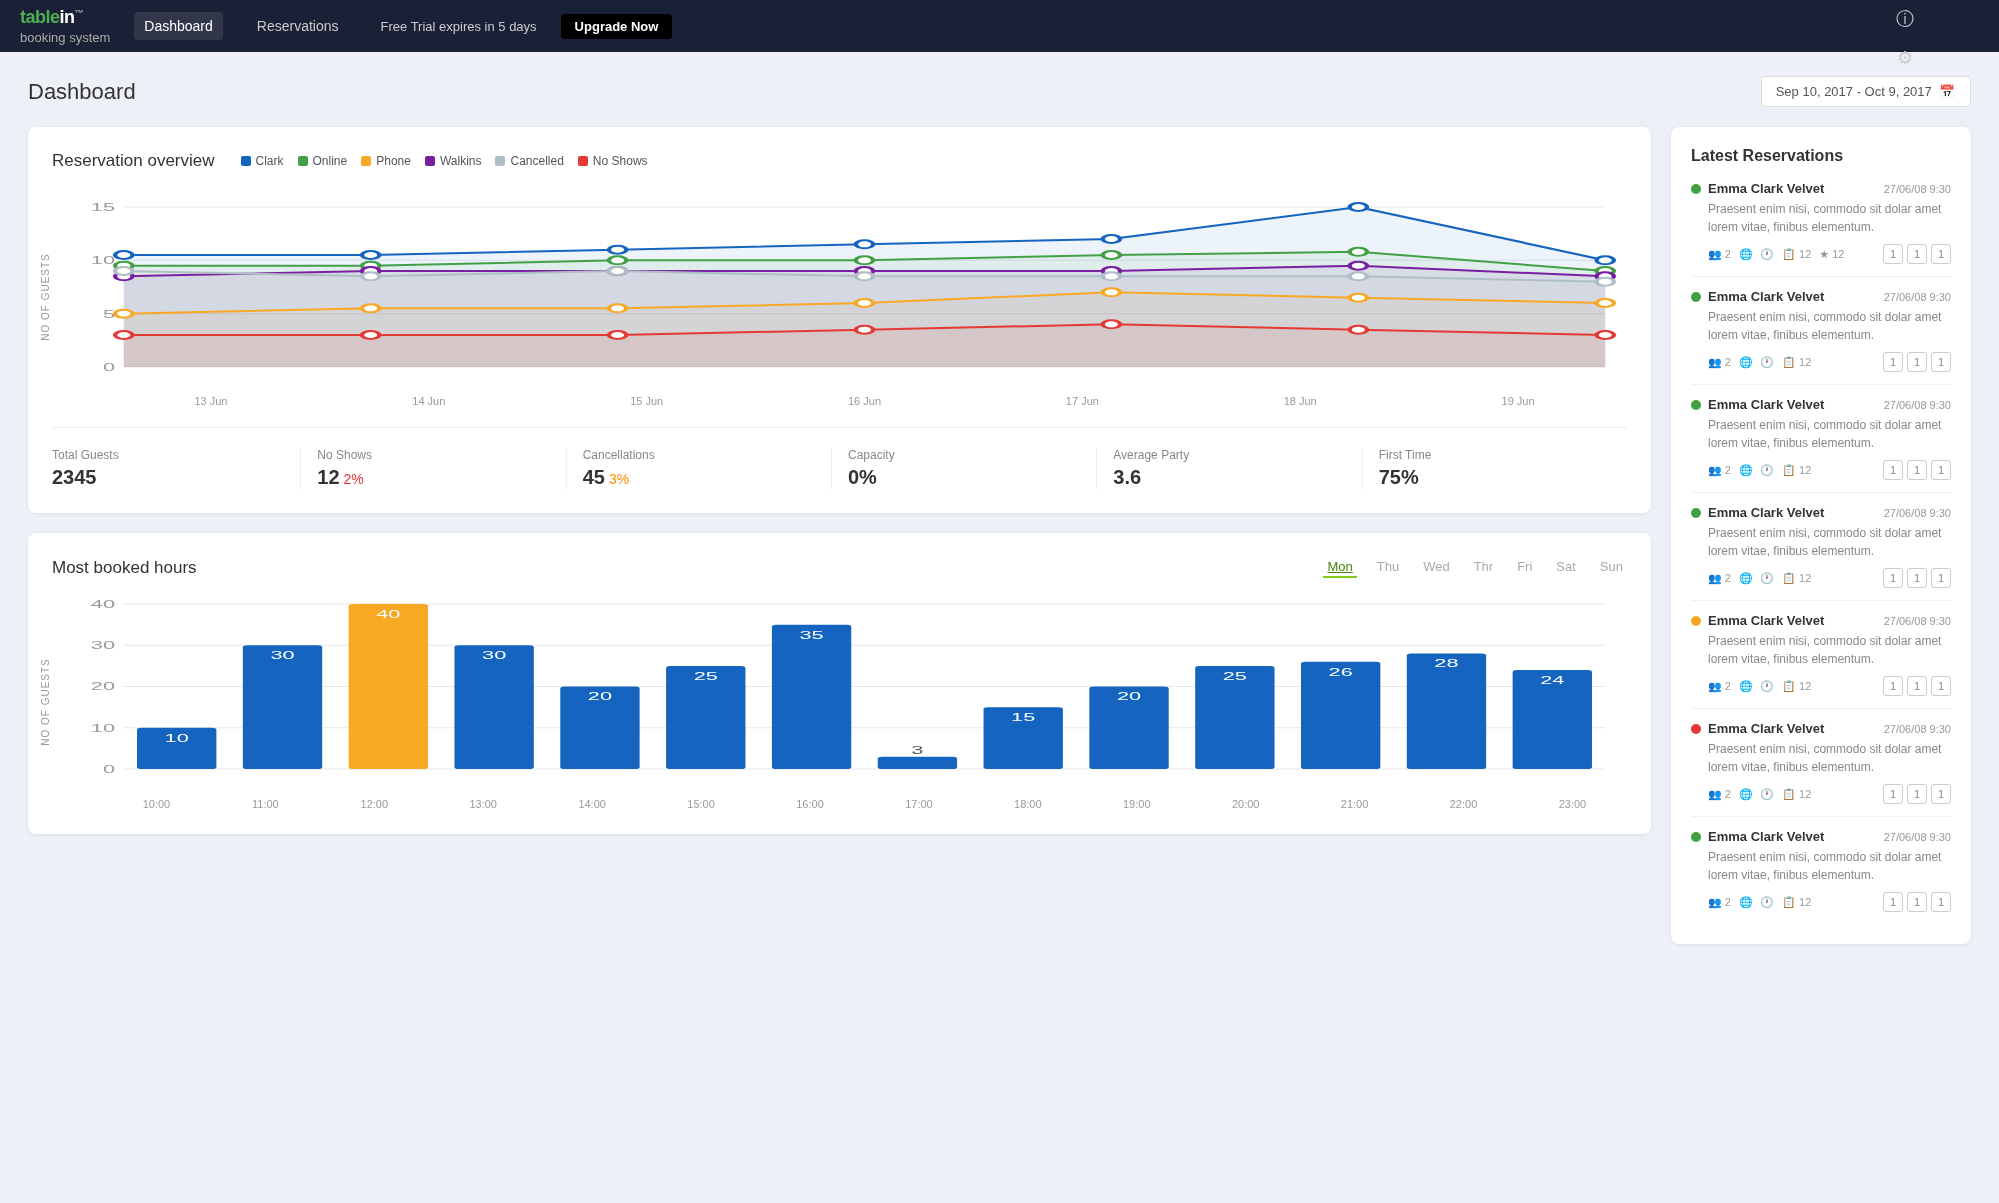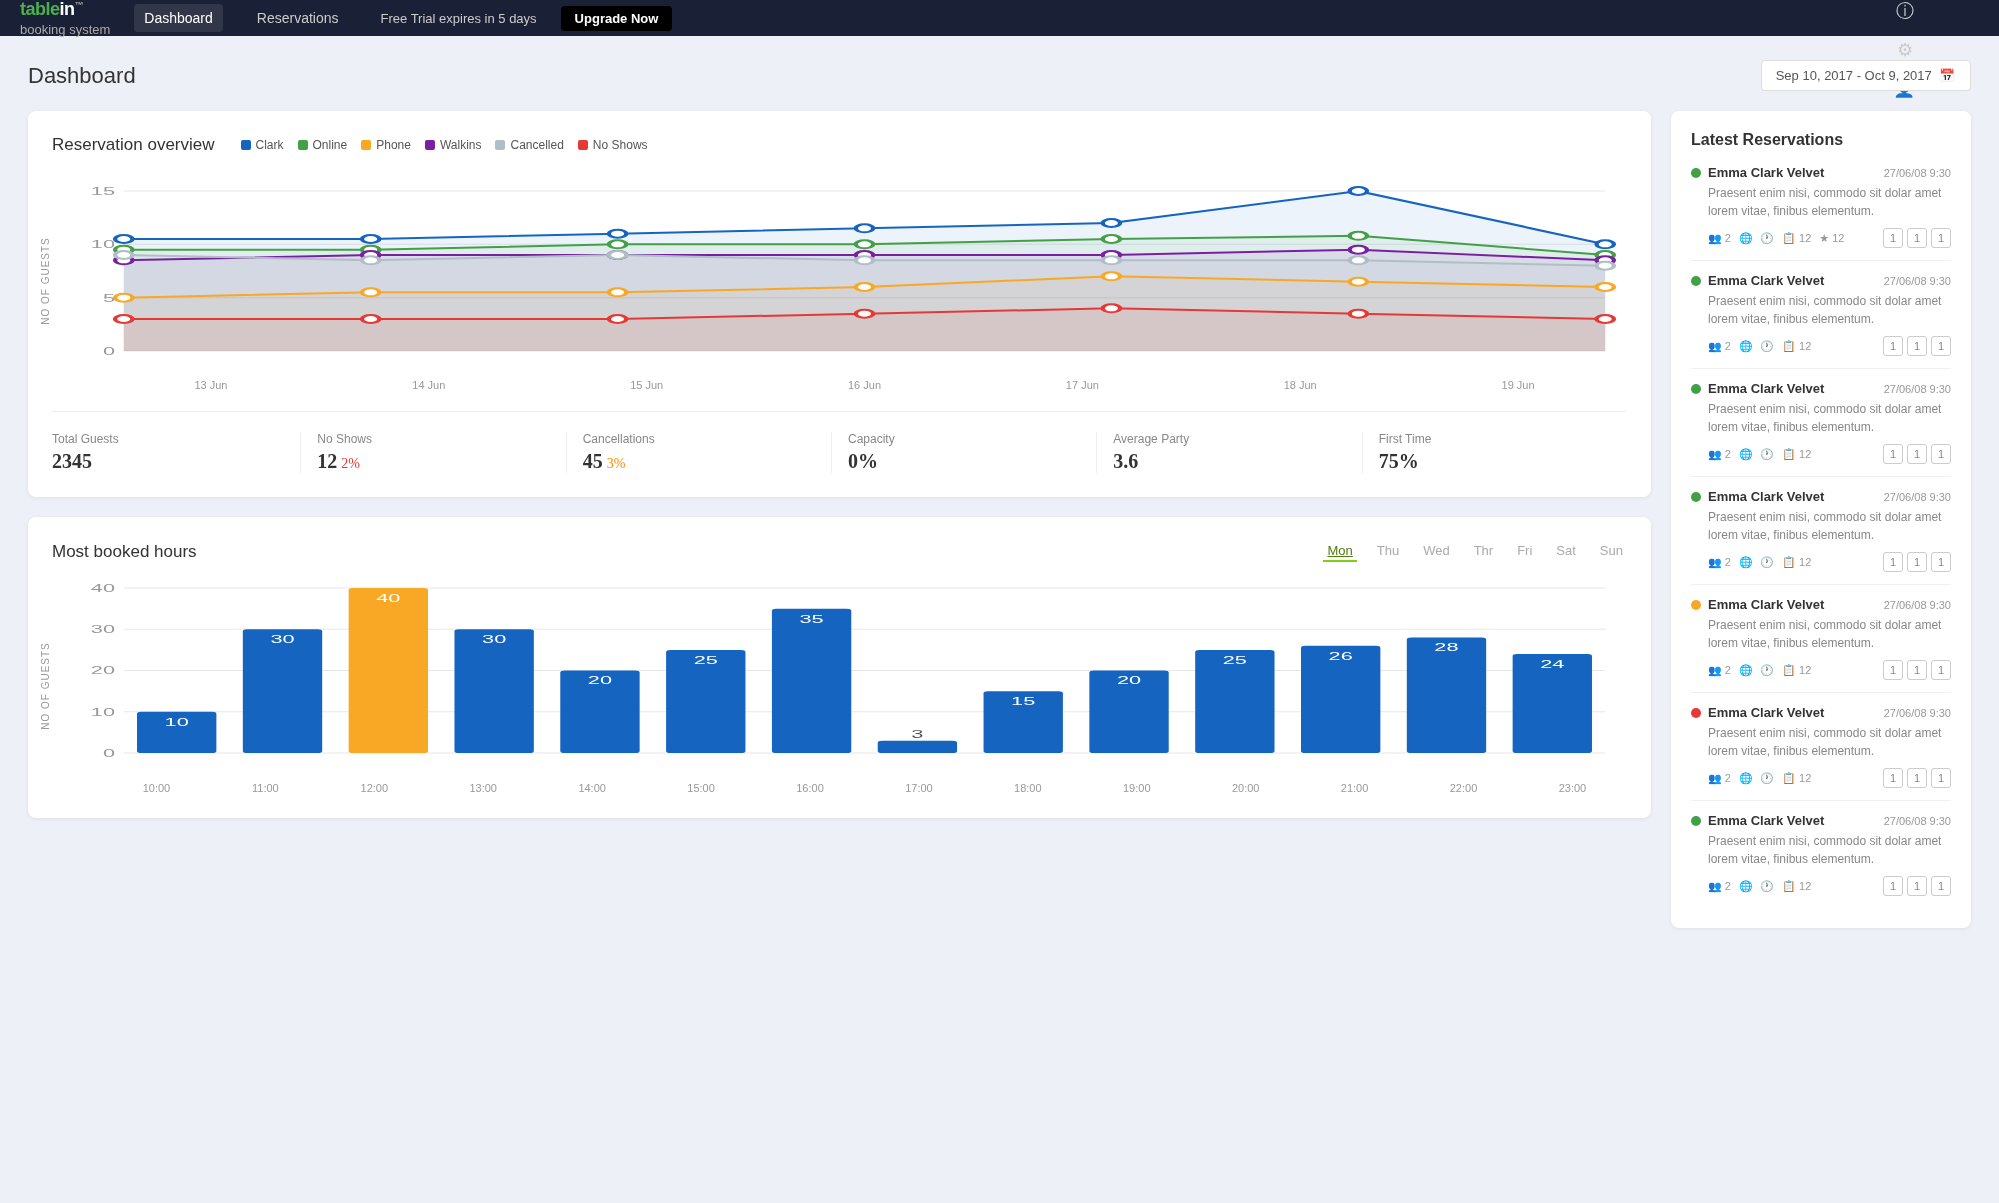--- a/index.html
+++ b/index.html
@@ -1,21 +1,21 @@
 <!DOCTYPE html>
 <html><head>
   <meta charset="utf-8">
   <style>
     * { margin: 0; padding: 0; box-sizing: border-box; }
     body { font-family: -apple-system, BlinkMacSystemFont, 'Segoe UI', sans-serif; background: #eef0f8; min-width: 1200px; }
 
     
     .navbar {
       background: #1a2035;
-      height: 36px;
+      height: 52px;
       display: flex;
       align-items: center;
       padding: 0 20px;
       gap: 24px;
     }
     .logo-wrap {
       display: flex;
       align-items: center;
       gap: 6px;
     }
@@ -145,21 +145,21 @@
       gap: 0;
     }
     .stat-item {
       flex: 1;
       padding: 0 16px;
       border-right: 1px solid #eee;
     }
     .stat-item:first-child { padding-left: 0; }
     .stat-item:last-child { border-right: none; }
     .stat-label { font-size: 12px; color: #888; margin-bottom: 4px; }
-    .stat-value { font-size: 20px; font-weight: 600; color: #333; font-family: Liberation Serif, serif; }
+    .stat-value { font-size: 20px; font-weight: 600; color: #333; }
     .stat-value .highlight-red { color: #e53935; font-size: 14px; margin-left: 4px; font-weight: 500; }
     .stat-value .highlight-orange { color: #fb8c00; font-size: 14px; margin-left: 4px; font-weight: 500; }
     .bar-chart-top {
       display: flex;
       align-items: center;
       justify-content: space-between;
       margin-bottom: 16px;
     }
     .day-tabs { display: flex; gap: 16px; }
     .day-tab {

